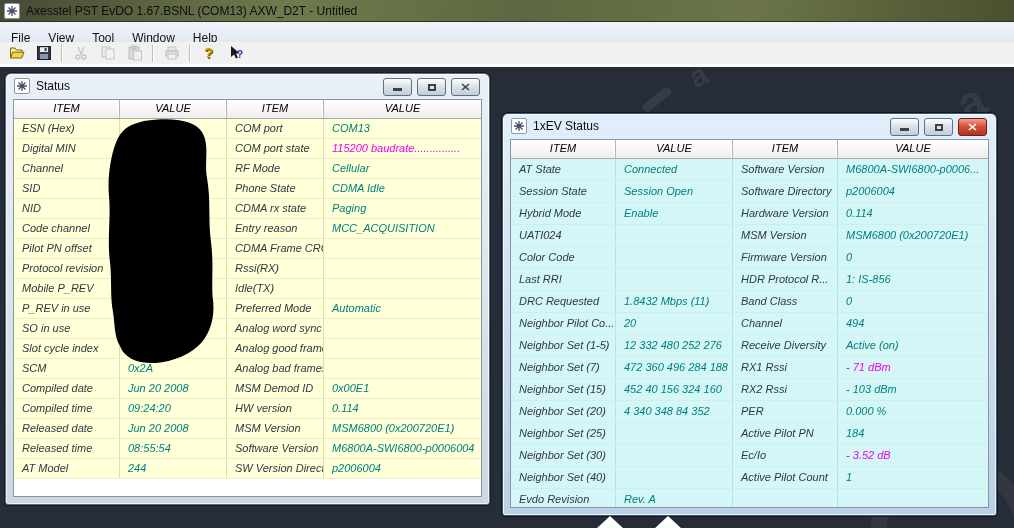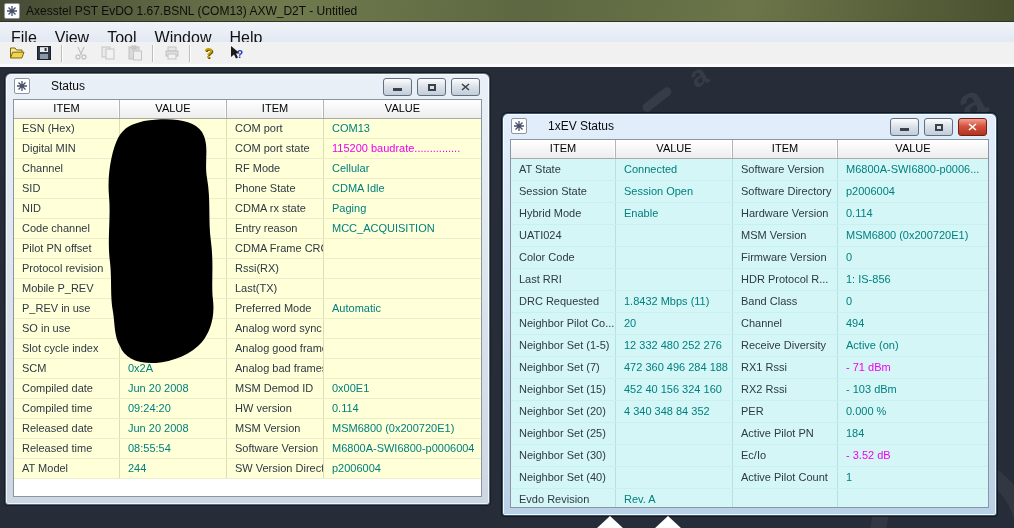--- a/index.html
+++ b/index.html
@@ -14,21 +14,21 @@
     background:linear-gradient(100deg,#454a33,#6f7a4e 28%,#5d6842 52%,#6b7549 74%,#49502f);
     display:flex;align-items:center;gap:6px;padding-left:4px;box-sizing:border-box;
     border-bottom:1px solid #2e3324;
   }
   .titlebar .title{font-size:12px;color:#0d0d0d;}
   .appicon{width:14px;height:14px;background:#fff;border:1px solid #8d97a3;border-radius:2px;
     display:grid;place-items:center;flex:0 0 auto;}
   .menubar{
     position:absolute;left:0;top:22px;width:1014px;height:32px;
     background:linear-gradient(#f0f4fa,#dbe2ef);
-    display:flex;align-items:center;font-size:16px;color:#111;
+    display:flex;align-items:center;font-size:12px;color:#111;
     border-bottom:1px solid #c8cfdc;box-sizing:border-box;padding-left:2px;
   }
   .menu-item{padding:0 9px;line-height:20px;}
   .toolbar{
     position:absolute;left:0;top:42px;width:1014px;height:22px;
     background:#f1f1f1;border-bottom:3px solid #fbfbfb;
     display:flex;align-items:center;gap:2px;padding-left:4px;box-sizing:content-box;
   }
   .tbtn{width:23px;height:21px;display:grid;place-items:center;border:1px solid transparent;border-radius:2px;}
   .tbtn svg{width:16px;height:16px;display:block;}
@@ -39,28 +39,28 @@
   .mdi{position:absolute;left:0;top:67px;width:1014px;height:461px;background:#272d38;}
   .wm{position:absolute;color:rgba(255,255,255,.07);font-weight:bold;transform:rotate(-28deg);pointer-events:none;}
   .wm-slash{position:absolute;width:34px;height:9px;background:rgba(255,255,255,.08);border-radius:5px;transform:rotate(-38deg);}
   .wm-ring{position:absolute;width:130px;height:130px;border:16px solid rgba(255,255,255,.05);border-radius:50%;}
   .tri{position:absolute;width:0;height:0;border-left:14px solid transparent;border-right:14px solid transparent;border-bottom:13px solid #fff;z-index:6;}
   
   .win{position:absolute;border-radius:6px 6px 3px 3px;box-sizing:border-box;}
   .win.inactive{background:linear-gradient(#eaf0f7,#ccd7e3);border:1px solid #5d6c7a;box-shadow:0 0 0 1px rgba(10,15,20,.5),inset 0 0 0 1px rgba(255,255,255,.75);z-index:2;}
   .win.active{background:linear-gradient(#e2eefb,#b9d0e6);border:1px solid #3c5possible(0);}
   .win.active{background:linear-gradient(#e2eefb,#b9d0e6);border:1px solid #3c566e;box-shadow:0 0 0 1px rgba(5,10,15,.6),inset 0 0 0 1px rgba(255,255,255,.8);z-index:3;}
-  .wtitle{position:absolute;left:0;top:0;right:0;height:24px;display:flex;align-items:center;gap:21px;padding-left:8px;font-size:12px;color:#0a0a0a;}
+  .wtitle{position:absolute;left:0;top:0;right:0;height:24px;display:flex;align-items:center;gap:6px;padding-left:8px;font-size:12px;color:#0a0a0a;}
   .capbtns{position:absolute;right:9px;top:4px;display:flex;gap:5px;}
   .cb{width:27px;height:16px;border:1px solid #5f6f7e;border-radius:3px;
       background:linear-gradient(#fdfdfd,#dae0e8 50%,#c3ccd8);display:grid;place-items:center;}
   .cb-red{background:linear-gradient(#f0a191,#d6523c 45%,#b03320);border-color:#6f2012;}
   .glyph-min{width:9px;height:3px;background:#39434e;margin-top:5px;}
   .glyph-max{width:8px;height:7px;border:2px solid #39434e;box-sizing:border-box;background:transparent;}
-  .client{position:absolute;left:7px;top:25px;right:7px;bottom:7px;background:#fff;border:1px solid #8b95a2;box-sizing:border-box;overflow:hidden;}
+  .client{position:absolute;left:7px;top:25px;right:7px;bottom:7px;background:#fff;border:1px solid #8b95a2;box-sizing:border-box;overflow:hidden;font-style:italic;}
   
   .thead{display:grid;height:18px;background:linear-gradient(#ffffff,#ededed);border-bottom:1px solid #aaa;}
   .hcell{font-size:11px;line-height:17px;text-align:center;color:#000;border-right:1px solid #b4b4b4;box-shadow:inset -1px 0 0 #fff;}
   .hcell:last-child{border-right:none;box-shadow:none;}
   .trow{display:grid;}
   .trow>div{font-size:11px;white-space:nowrap;overflow:hidden;padding-left:8px;box-sizing:border-box;}
   .icell{color:#2e3944;}
   .vcell{color:#008080;}
   .vcell.magenta{color:#f000f0;}
   #status-thead,#status-tbody .trow{grid-template-columns:106px 107px 97px 1fr;}
@@ -232,21 +232,21 @@
         </div>
         <div class="trow">
           <div class="icell">Protocol revision</div>
           <div class="vcell"></div>
           <div class="icell">Rssi(RX)</div>
           <div class="vcell"></div>
         </div>
         <div class="trow">
           <div class="icell">Mobile P_REV</div>
           <div class="vcell"></div>
-          <div class="icell">Last(TX)</div>
+          <div class="icell">Idle(TX)</div>
           <div class="vcell"></div>
         </div>
         <div class="trow">
           <div class="icell">P_REV in use</div>
           <div class="vcell"></div>
           <div class="icell">Preferred Mode</div>
           <div class="vcell">Automatic</div>
         </div>
         <div class="trow">
           <div class="icell">SO in use</div>

